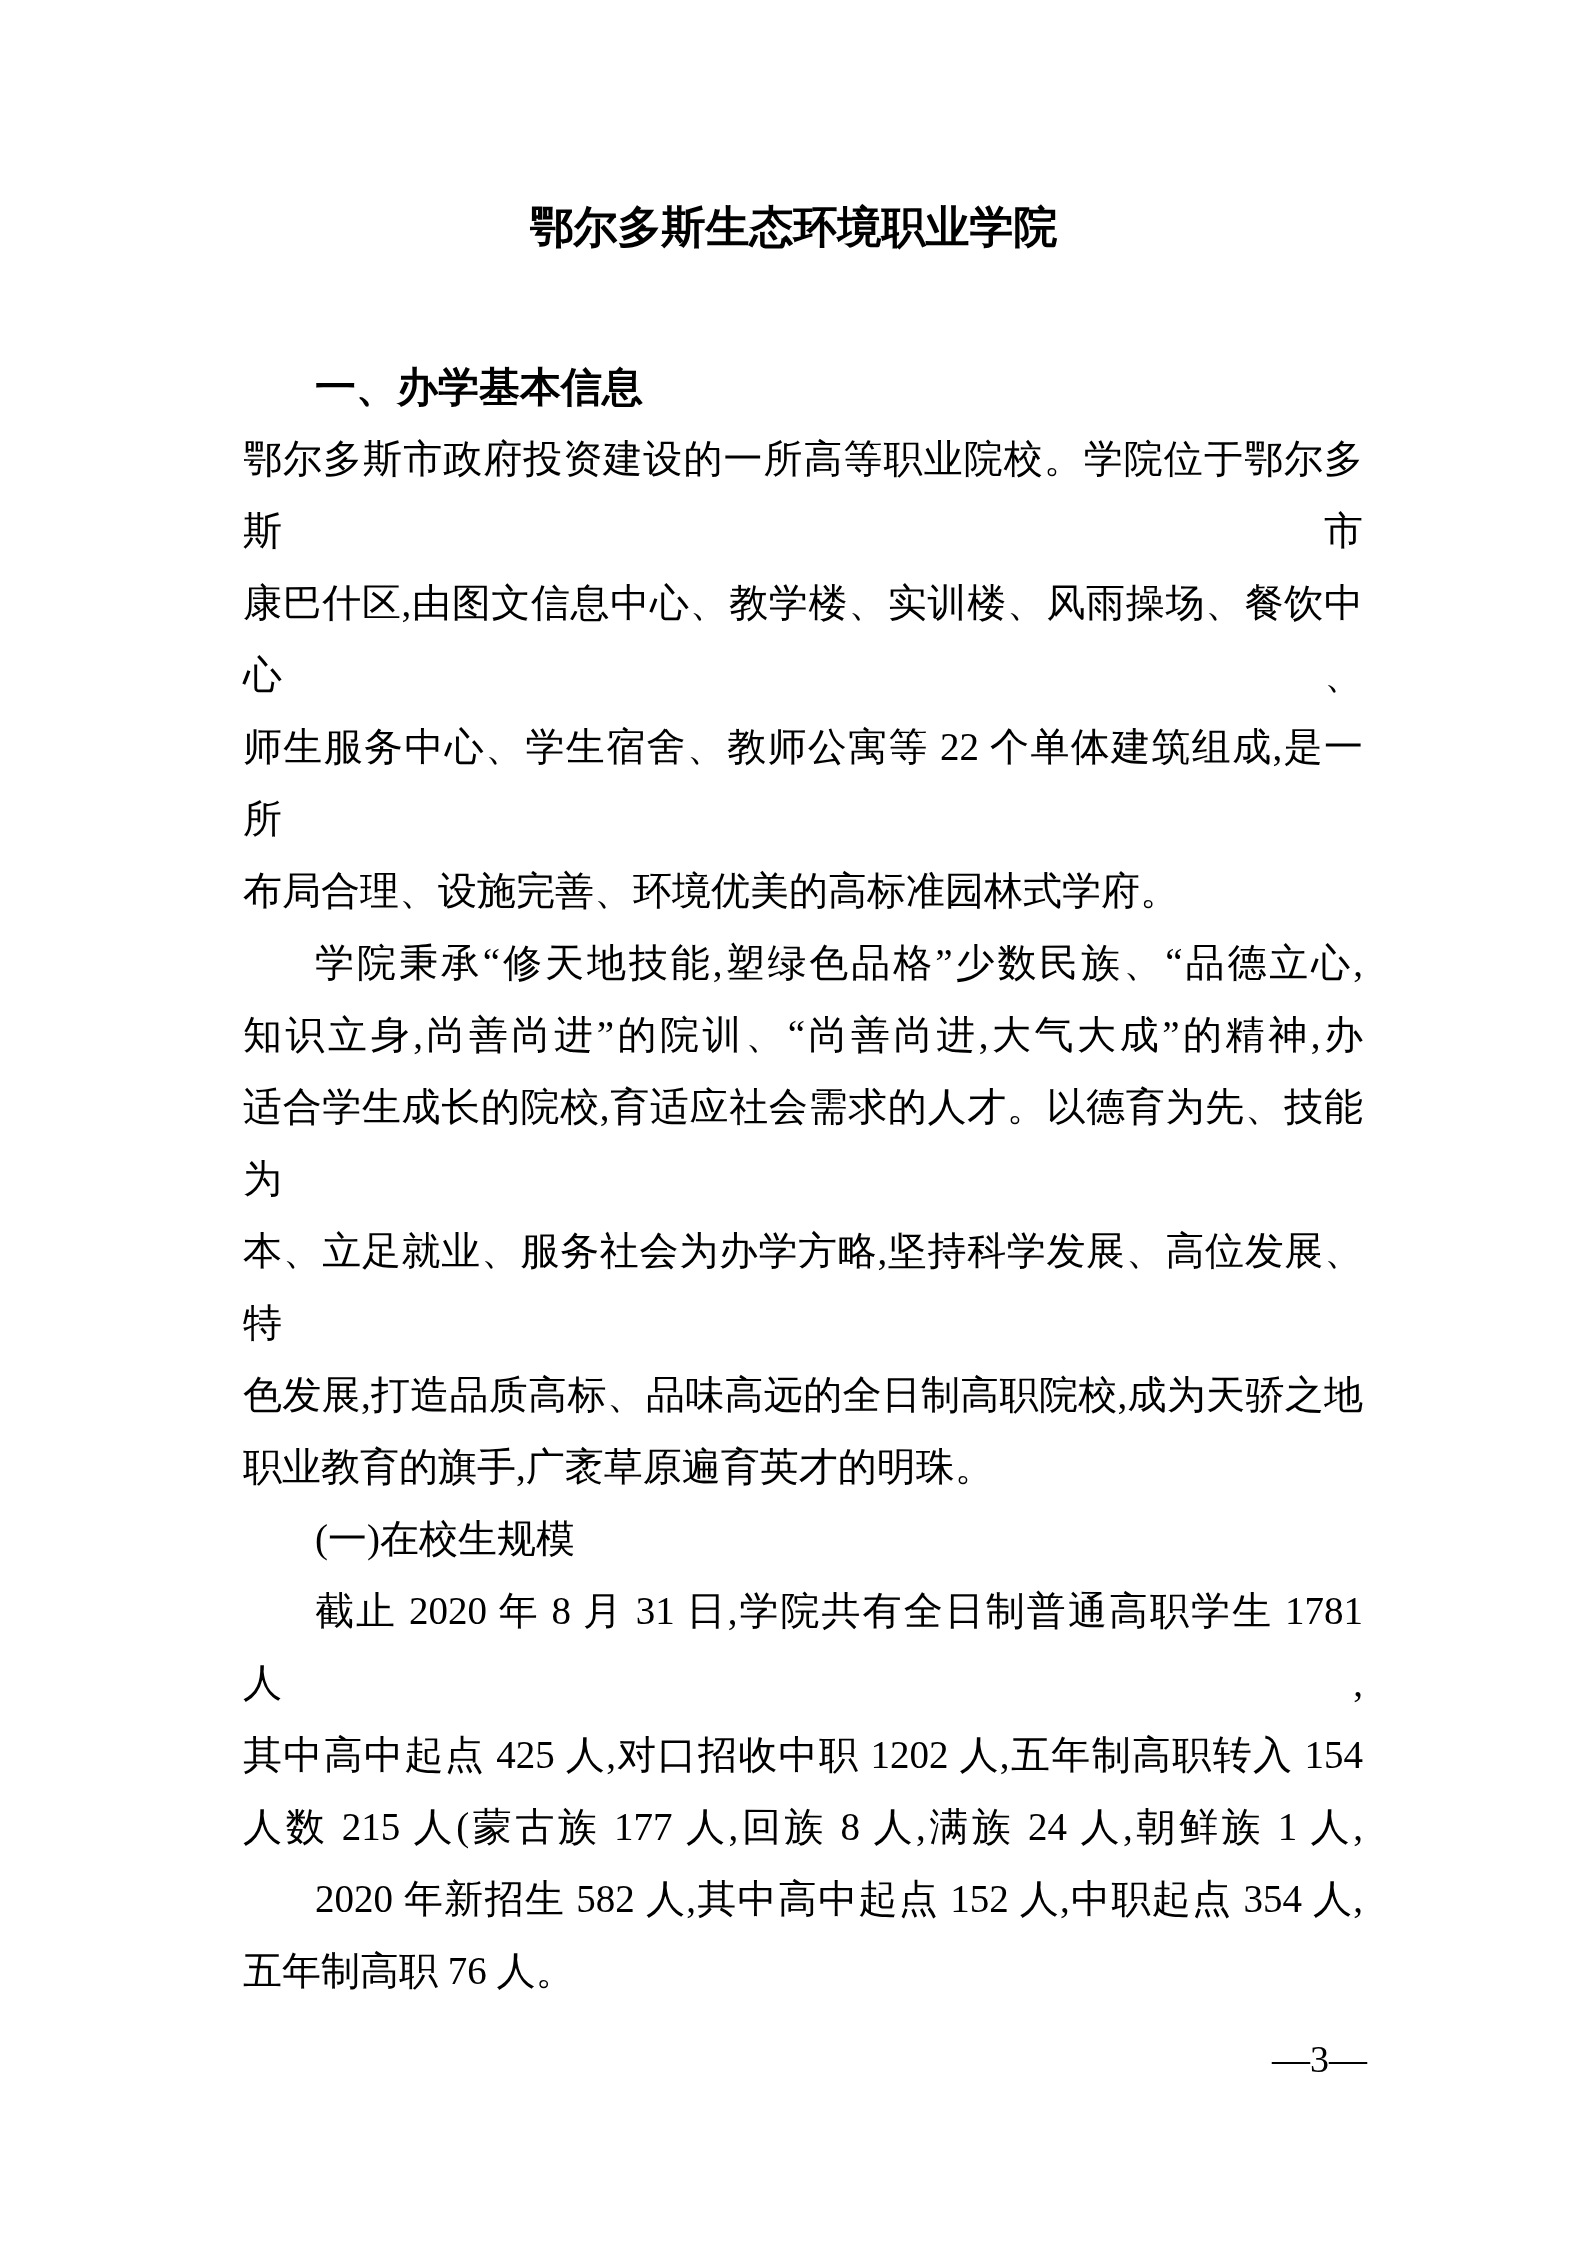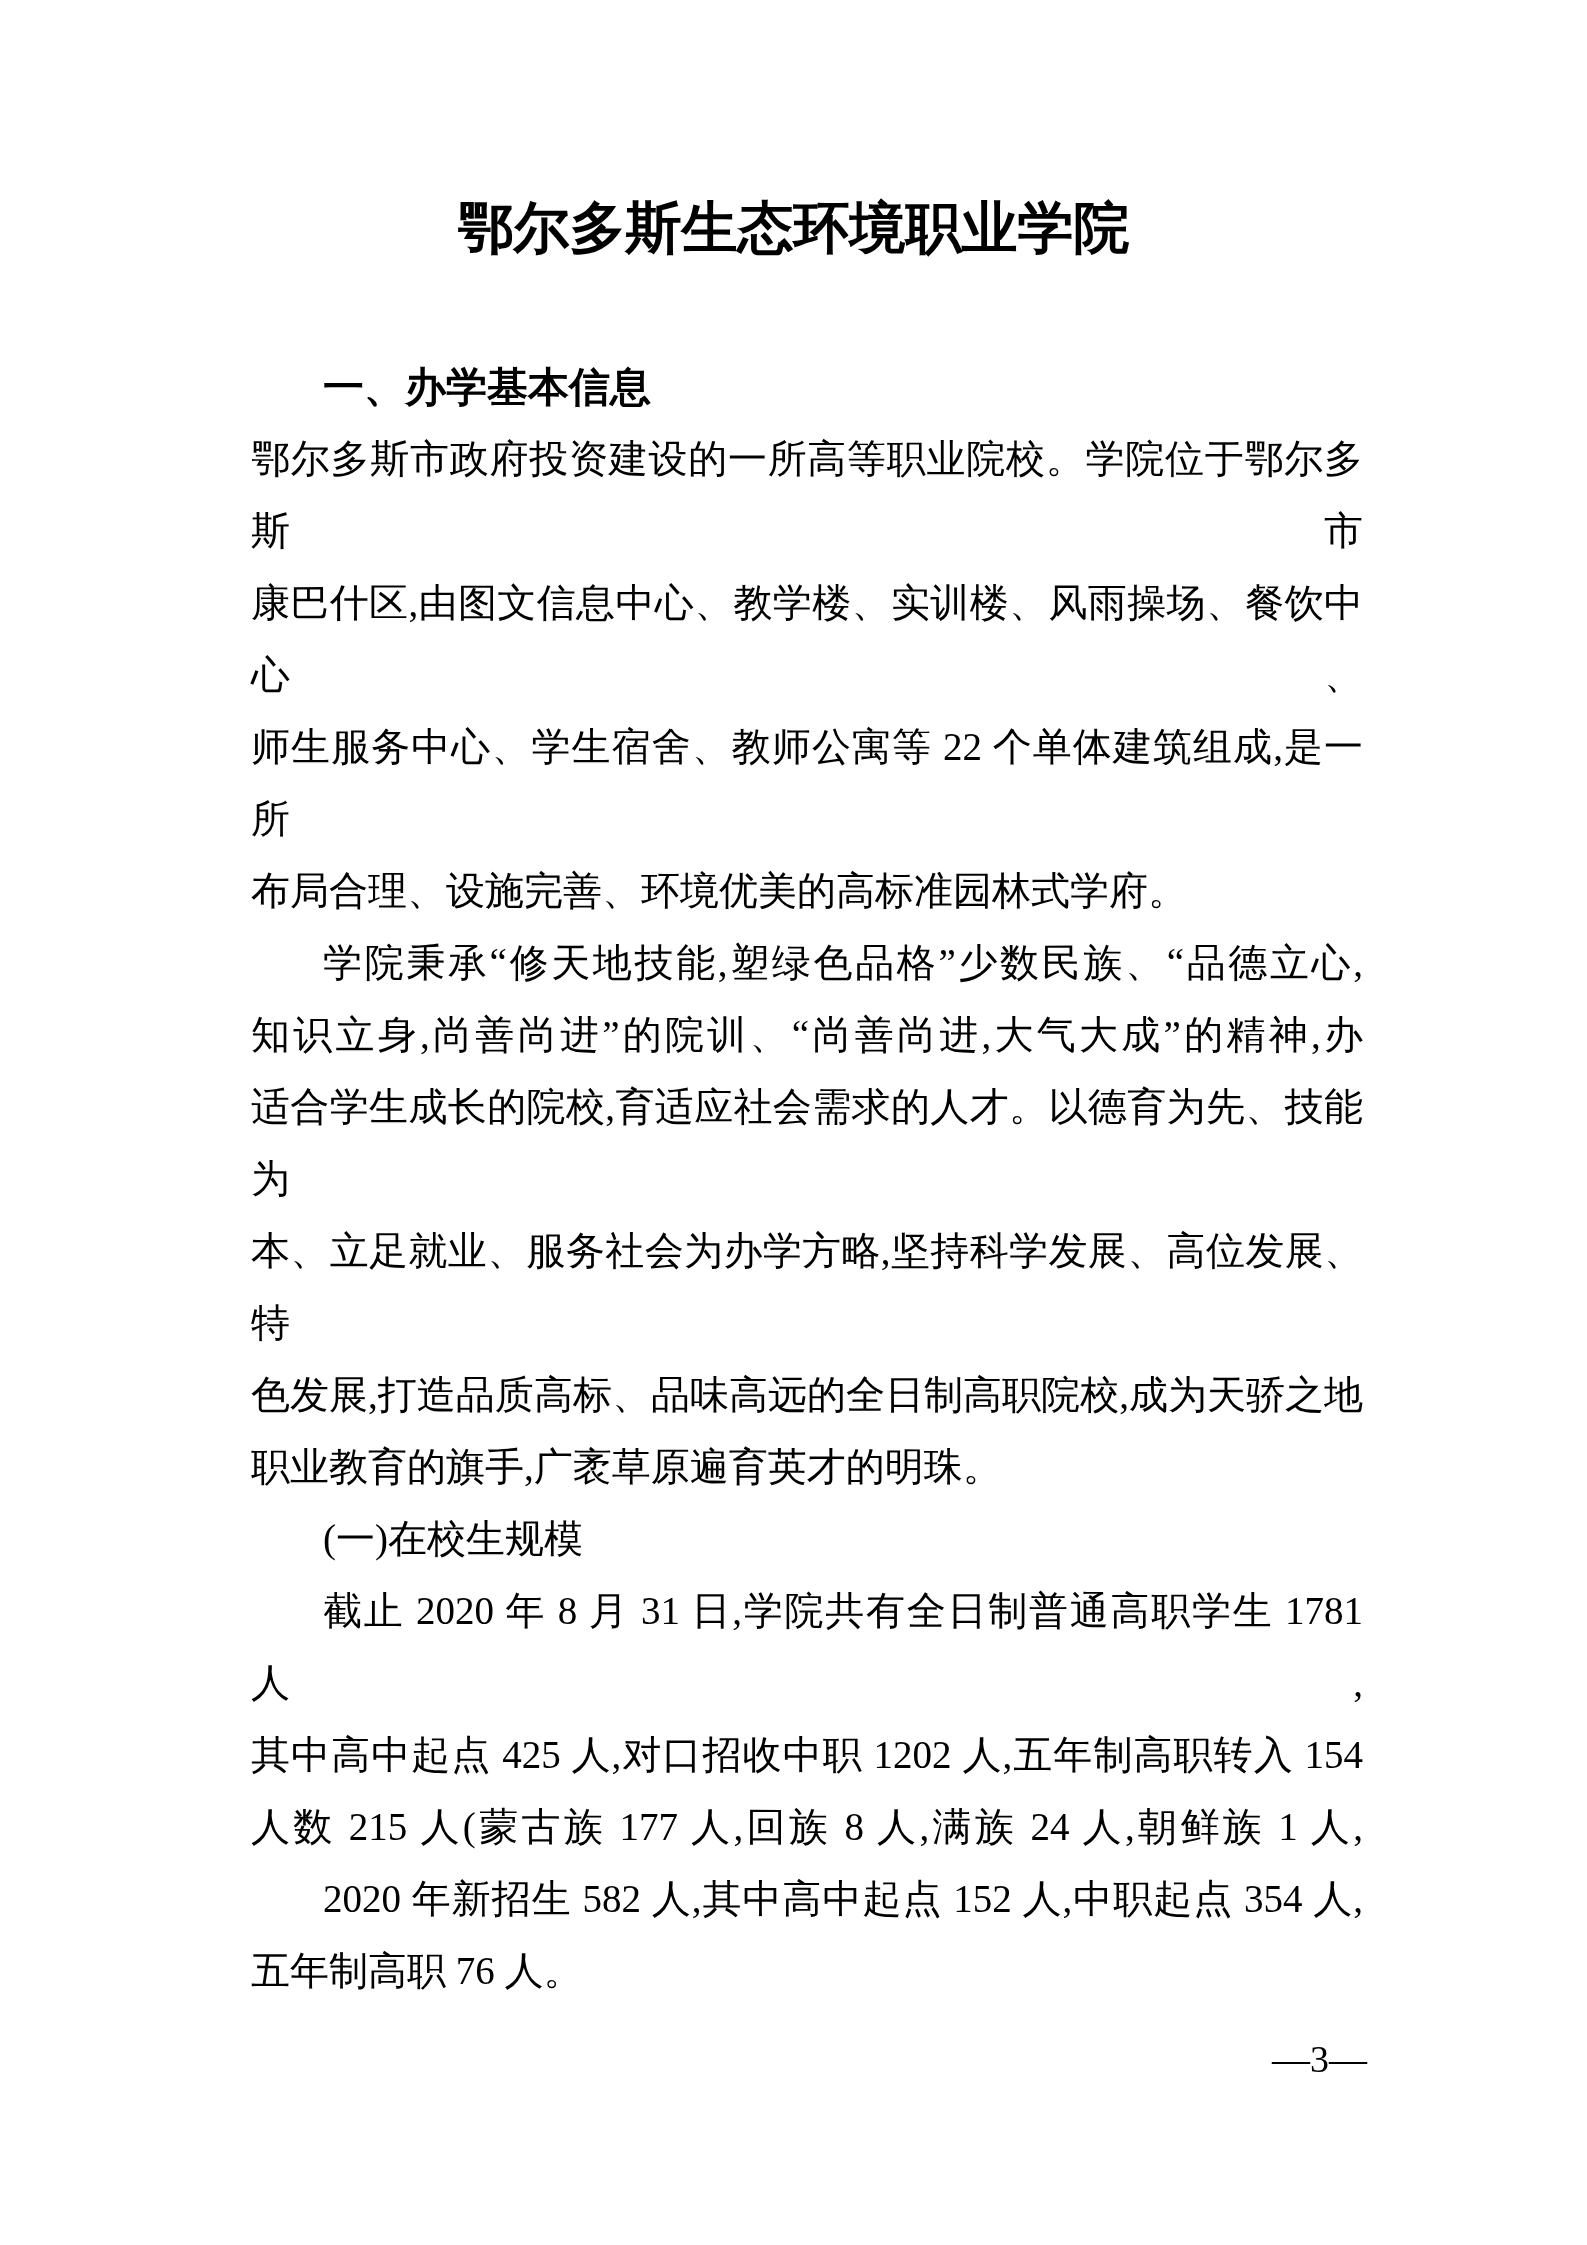--- a/index.html
+++ b/index.html
@@ -15,38 +15,37 @@
     color: #000000;
     font-family: "Liberation Serif", "DejaVu Serif", serif;
     overflow: hidden;
   }
   .doc-title {
     position: absolute;
     top: 192px;
     left: 0;
     width: 100%;
     text-align: center;
-    font-size: 56px;
+    font-size: 44px;
     line-height: 72px;
     font-weight: bold;
     font-family: "Liberation Serif", "DejaVu Serif", serif;
     letter-spacing: 0;
   }
   .content {
     position: absolute;
     top: 351px;
     left: 243px;
     width: 1120px;
     font-size: 39px;
     line-height: 72px;
   }
   .ln {
     text-align: justify;
     white-space: normal;
-    margin-left: 8px;
   }
   .full {
     text-align-last: justify;
   }
   .ind {
     text-indent: 72px;
   }
   .h1 {
     font-family: "Liberation Sans", "DejaVu Sans", sans-serif;
     font-weight: bold;

